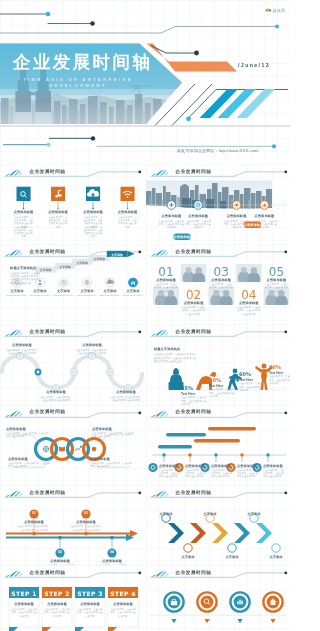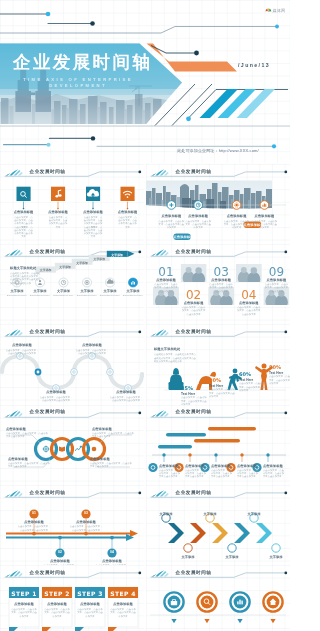--- a/index.html
+++ b/index.html
@@ -496,21 +496,21 @@
     <div class="tt ph2 cen" style="left:8.0px;top:39.0px;width:24.0px">点击添加文本，点击添加文本，点击添加文本点击添加文本</div>
     <div class="t cen" style="left:34.6px;top:44.0px;width:26.0px;font-size:12px;color:#e08a42;font-weight:400;font-family:'DejaVu Sans',sans-serif">02</div>
     <div class="t ph1 cen" style="left:34.6px;top:57.0px;width:26.0px">点击添加标题</div>
     <div class="tt ph2 cen" style="left:35.6px;top:62.0px;width:24.0px">点击添加文本，点击添加文本，点击添加文本点击添加文本</div>
     <div class="t cen" style="left:62.2px;top:21.0px;width:26.0px;font-size:12px;color:#5e9bb8;font-weight:400;font-family:'DejaVu Sans',sans-serif">03</div>
     <div class="t ph1 cen" style="left:62.2px;top:34.0px;width:26.0px">点击添加标题</div>
     <div class="tt ph2 cen" style="left:63.2px;top:39.0px;width:24.0px">点击添加文本，点击添加文本，点击添加文本点击添加文本</div>
     <div class="t cen" style="left:89.8px;top:44.0px;width:26.0px;font-size:12px;color:#e08a42;font-weight:400;font-family:'DejaVu Sans',sans-serif">04</div>
     <div class="t ph1 cen" style="left:89.8px;top:57.0px;width:26.0px">点击添加标题</div>
     <div class="tt ph2 cen" style="left:90.8px;top:62.0px;width:24.0px">点击添加文本，点击添加文本，点击添加文本点击添加文本</div>
-    <div class="t cen" style="left:117.4px;top:21.0px;width:26.0px;font-size:12px;color:#5e9bb8;font-weight:400;font-family:'DejaVu Sans',sans-serif">09</div>
+    <div class="t cen" style="left:117.4px;top:21.0px;width:26.0px;font-size:12px;color:#5e9bb8;font-weight:400;font-family:'DejaVu Sans',sans-serif">05</div>
     <div class="t ph1 cen" style="left:117.4px;top:34.0px;width:26.0px">点击添加标题</div>
     <div class="tt ph2 cen" style="left:118.4px;top:39.0px;width:24.0px">点击添加文本，点击添加文本，点击添加文本点击添加文本</div>
   </div>
   <div class="slide cs" style="left:0px;top:324.4px">
     <div class="grid-bg"></div>
     <svg class="sh" width="144" height="16" viewBox="0 0 144 16">
       <g clip-path="url(#trc4)">
         <clipPath id="trc4">
               <polygon points="4.6,11.9 26.4,11.9 18.2,5.2"></polygon>
             </clipPath>

